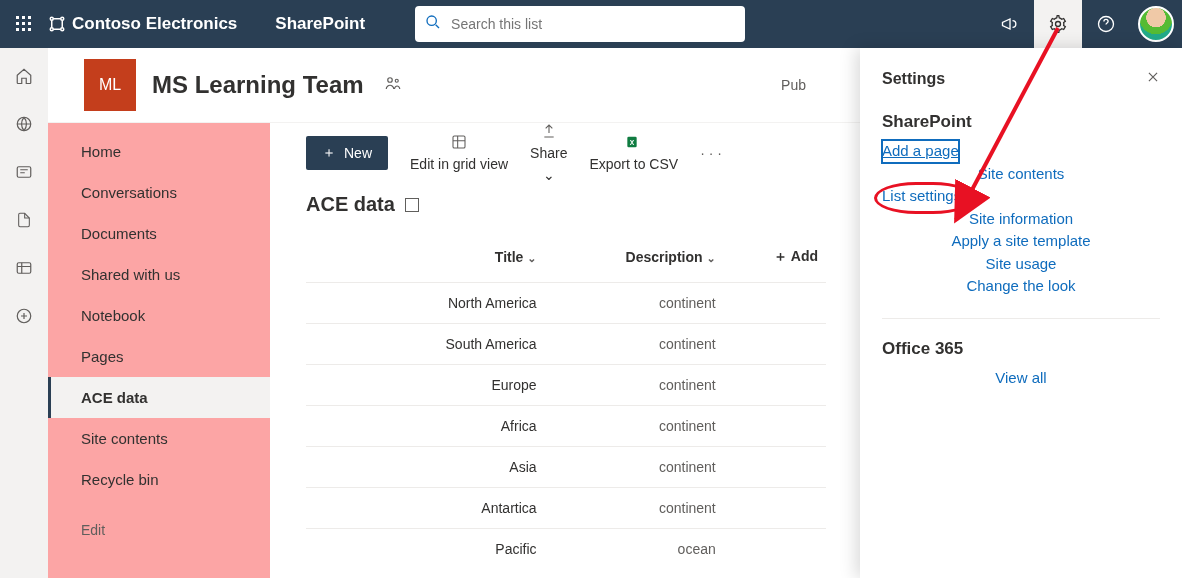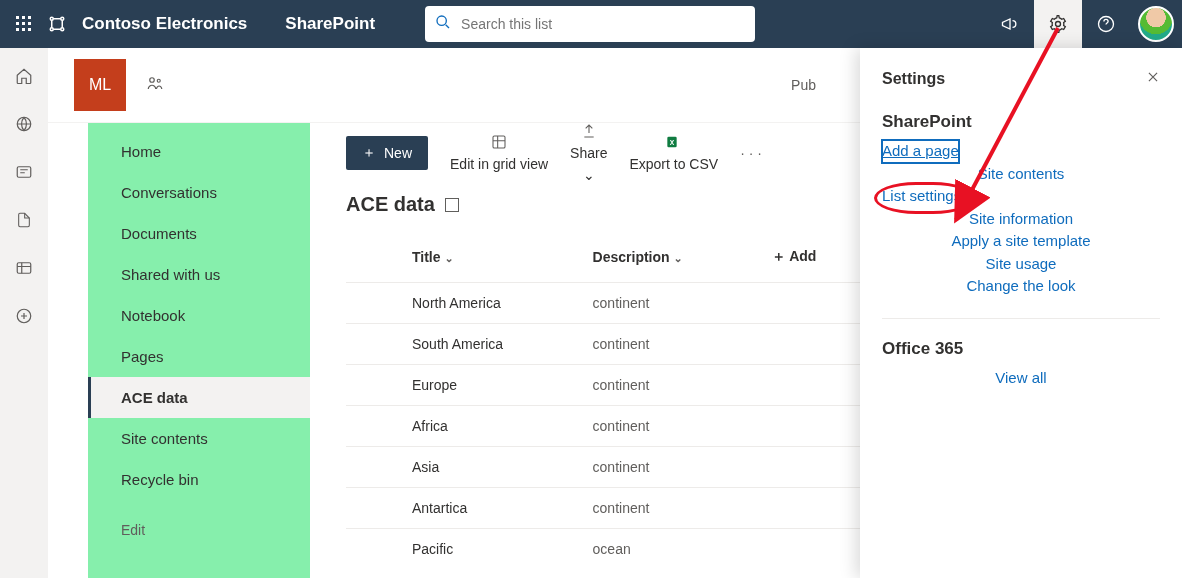--- a/index.html
+++ b/index.html
@@ -3,63 +3,63 @@
 <meta charset="utf-8">
 <style>
 * { box-sizing: border-box; margin: 0; padding: 0; font-family: "Segoe UI", -apple-system, sans-serif; }
 body { width: 1182px; height: 578px; overflow: hidden; background: #f3f2f1; position: relative; }
 
 
 .header { height: 48px; background: #2a3f54; display: flex; align-items: center; color: #fff; position: relative; }
 .waffle { width: 48px; display: flex; justify-content: center; align-items: center; cursor: pointer; }
 .waffle-icon { width: 16px; height: 16px; display: grid; grid-template-columns: repeat(3,1fr); grid-template-rows: repeat(3,1fr); gap: 2px; }
 .waffle-icon span { background: #fff; width: 3px; height: 3px; }
-.brand { display: flex; align-items: center; gap: 16px; font-weight: 600; font-size: 17px; white-space: nowrap; }
+.brand { display: flex; align-items: center; gap: 6px; font-weight: 600; font-size: 17px; white-space: nowrap; }
 .brand-ico { width: 18px; height: 18px; display:flex;align-items:center;justify-content:center; }
 .brand-ico svg { width:18px; height:18px; }
 .app-name { margin-left: 38px; font-size: 17px; font-weight: 600; white-space: nowrap; }
 .search { margin-left: 50px; width: 330px; height: 36px; background: #fff; border-radius: 4px; display: flex; align-items: center; padding: 16px 10px; gap: 10px; }
 .search input { border: none; outline: none; flex: 1; font-size: 14px; background: transparent; }
 .header-right { margin-left: auto; display: flex; align-items: center; height: 100%; }
 .header-btn { width: 48px; height: 48px; display: flex; align-items: center; justify-content: center; cursor: pointer; }
 .header-btn.gear { background: #f3f2f1; }
 .avatar { width: 36px; height: 36px; border-radius: 50%; margin: 0 8px; background: radial-gradient(circle at 50% 30%, #f0c9a7 35%, #5b3 36% 60%, #2a8 61%); border: 2px solid #fff; }
 
 
 .rail { position: absolute; left: 0; top: 48px; width: 48px; bottom: 0; background: #f3f2f1; display:flex; flex-direction:column; align-items:center; padding-top: 18px; gap: 28px; color:#605e5c;}
 .rail .ri { width:20px; height:20px; display:flex; align-items:center; justify-content:center; cursor:pointer;}
 
 
 .page { position:absolute; left:48px; top:48px; right:0; bottom:0; background:#fff; }
-.site-head { height:75px; display:flex; align-items:center; padding:0 26px; gap:16px; border-bottom:1px solid #f3f2f1; }
+.site-head { height:75px; display:flex; align-items:center; padding:0 36px; gap:16px; border-bottom:1px solid #f3f2f1; }
 .site-logo { width:52px; height:52px; background:#c43e1c; color:#fff; display:flex; align-items:center; justify-content:center; font-weight:400; font-size:16px; }
 .site-name { font-size:24px; font-weight:600; color:#323130; }
 .teams-ico { margin-left:4px; color:#605e5c; }
 .site-status { margin-left:auto; font-size:14px; color:#605e5c; margin-right: 340px; }
 
 .body-row { display:flex; height: calc(100% - 75px); }
 
 
-.nav { width:222px; background:#86efac; padding-top:8px;margin-left:40px; }
+.nav { width:222px; background:#fca5a5; padding-top:8px; }
 .nav-item { padding:12px 30px; font-size:15px; color:#323130; cursor:pointer; border-left:3px solid transparent;}
 .nav-item.active { font-weight:600; border-left:3px solid #2a3f54; background:#f3f2f1; }
 .nav-item.edit { color:#605e5c; font-size:14px; margin-top:10px;}
 
 
 .main { flex:1; background:#fff; padding-left: 36px; }
 .toolbar { height:60px; display:flex; align-items:center; gap:22px; }
 .btn-new { background:#2a3f54; color:#fff; padding:8px 16px; border-radius:2px; display:flex; align-items:center; gap:8px; font-size:14px; cursor:pointer;}
 .tool-item { font-size:14px; color:#323130; display:flex; align-items:center; gap:6px; cursor:pointer;flex-direction:column;}
 .list-title { font-size:20px; font-weight:600; color:#323130; margin-top:10px; display:flex; align-items:center; gap:10px;}
 .list-title .star { width:14px; height:14px; border:1.5px solid #605e5c; }
 
 table.list { margin-top:20px; border-collapse:collapse; width: 520px; }
-table.list th { text-align:left; font-weight:600; font-size:14px; color:#323130; padding:12px 8px 16px 8px;margin-left:45px; }
+table.list th { text-align:right; font-weight:600; font-size:14px; color:#323130; padding:12px 8px 16px 8px;margin-left:45px; }
 table.list th .chev { color:#605e5c; font-size:11px; margin-left:4px;}
-table.list td { font-size:14px; color:#323130; padding:12px 8px; border-top:1px solid #edebe9; }
+table.list td { font-size:14px; color:#323130; padding:12px 8px; border-top:1px solid #edebe9;text-align:right; }
 table.list td.desc { color:#605e5c; }
 .col-title { width:58px; }
 .add-col { color:#605e5c; font-weight:400;}
 
 
 .settings-panel { position:absolute; right:0; top:48px; width:322px; bottom:0; background:#fff; box-shadow:-4px 0 16px rgba(0,0,0,0.15); padding:22px 22px; }
 .settings-panel h2 { font-size:16px; font-weight:700; color:#323130; }
 .close-x { position:absolute; top:22px; right:22px; cursor:pointer; color:#605e5c; font-size:16px; }
 .sp-sec { margin-top:24px; }
 .sp-sec h3 { font-size:17px; font-weight:700; margin-bottom:8px; color:#323130;}
@@ -167,20 +167,21 @@
       <svg width="18" height="18" viewBox="0 0 24 24" fill="none" stroke="#605e5c" stroke-width="1.6">
         <circle cx="12" cy="12" r="9"></circle>
         <path d="M12 8v8M8 12h8"></path>
       </svg>
     </div>
 </div>
 
 <div class="page">
   <div class="site-head">
     <div class="site-logo">ML</div>
+    <div class="site-name">MS Learning Team</div>
     <span class="teams-ico">
       <svg width="18" height="18" viewBox="0 0 24 24" fill="none" stroke="#605e5c" stroke-width="1.6">
           <circle cx="8" cy="8" r="3"></circle>
           <circle cx="17" cy="9" r="2"></circle>
           <path d="M3 20c0-3 3-5 5-5s5 2 5 5M14 20c0-2 2-4 3.5-4s3.5 2 3.5 4"></path>
         </svg>
     </span>
     <div class="site-status">Pub</div>
   </div>
 

